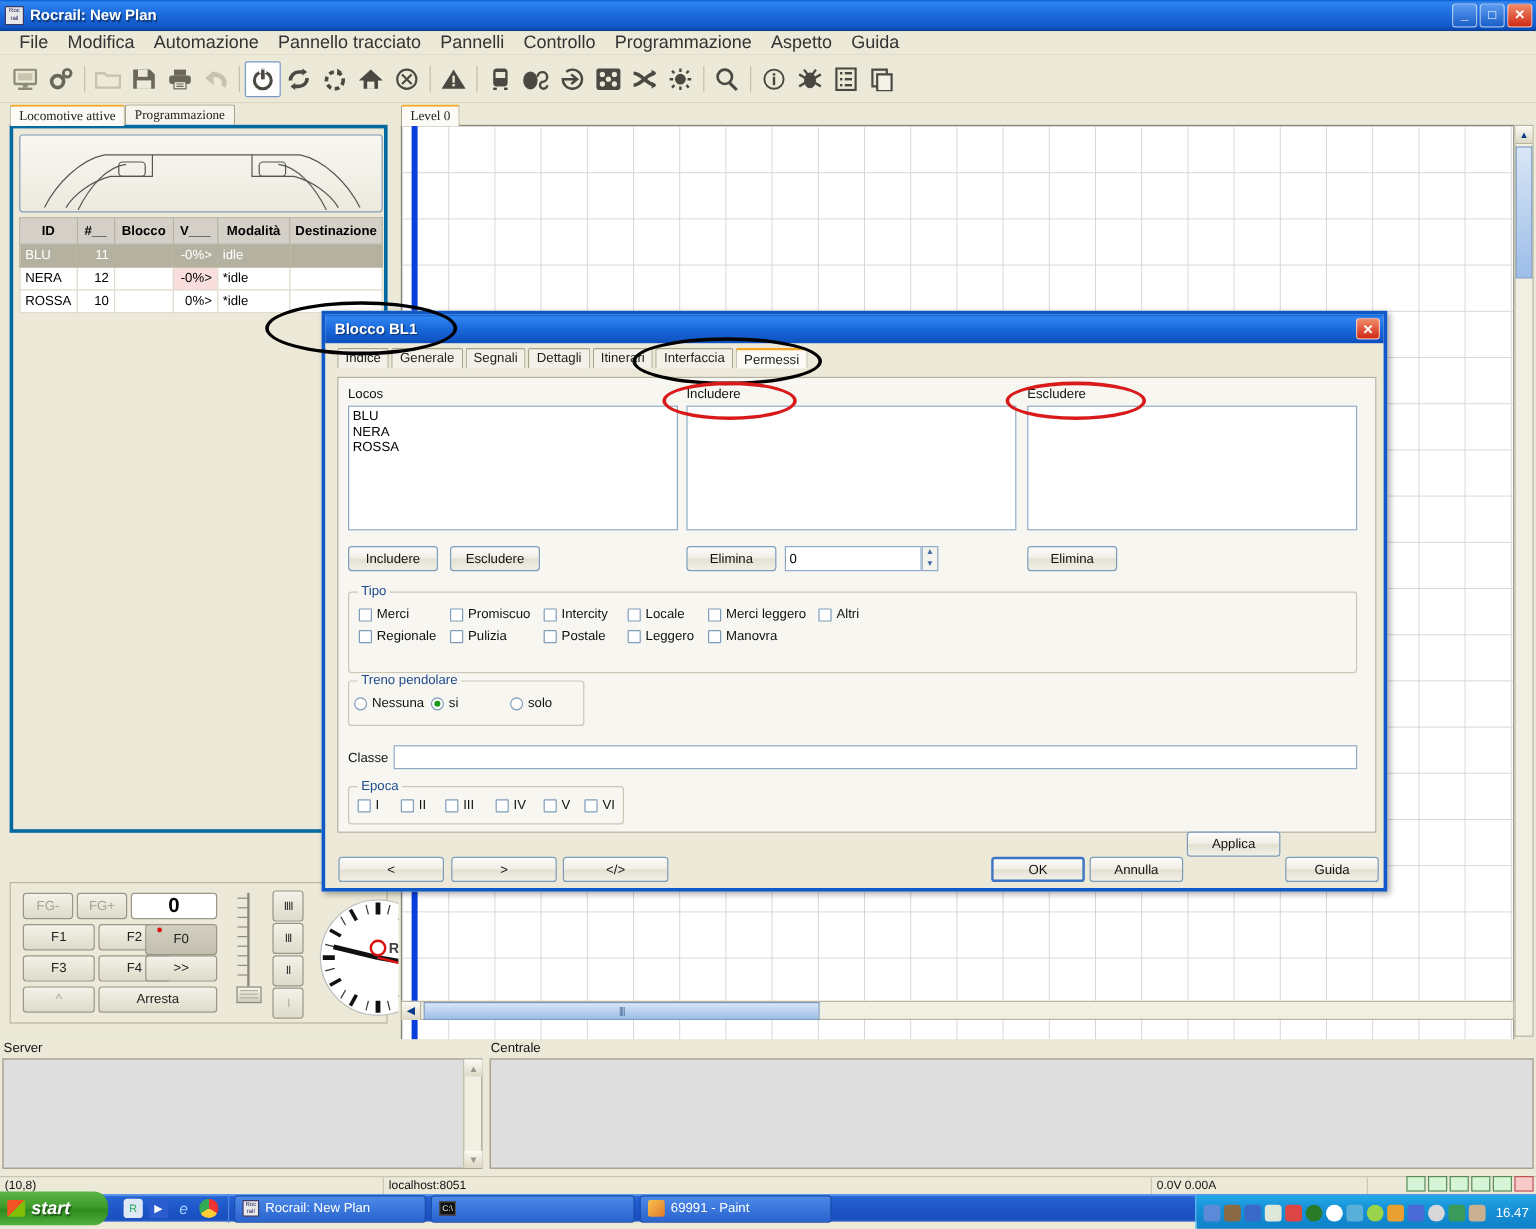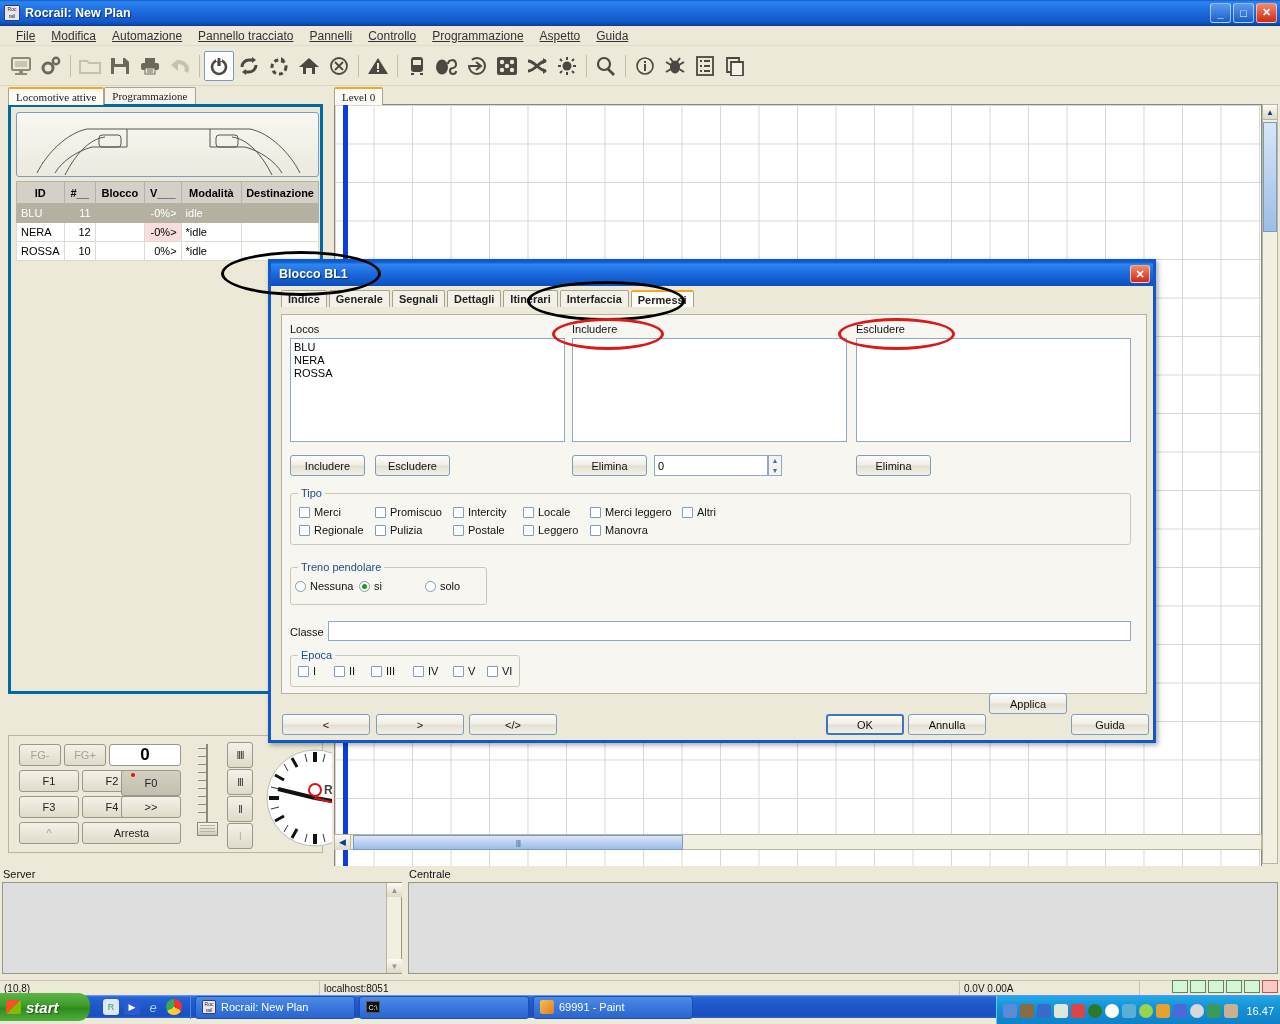--- a/index.html
+++ b/index.html
@@ -41,21 +41,21 @@
     background: linear-gradient(to bottom, #5a9bf0, #1a5fc8);
   }
   .tb-btn.close { background: linear-gradient(to bottom, #f08a6a, #cf2a14); }
 
   
   .menubar {
     position: absolute; left: 0; top: 26px; width: 1280px; height: 20px;
     background: #ece9d8; display: flex; align-items: center;
     padding-left: 8px; border-bottom: 1px solid #e0ddcc;
   }
-  .menubar span { padding: 0 8px; font-size: 12px; color: #333; text-decoration: underline; }
+  .menubar span { padding: 0 8px; font-size: 15px; color: #333; }
 
   
   .toolbar {
     position: absolute; left: 0; top: 46px; width: 1280px; height: 40px;
     background: #ece9d8; display: flex; align-items: center; padding-left: 6px;
     border-bottom: 1px solid #d9d5c0;
   }
   .ti { width: 30px; height: 30px; display: flex; align-items: center; justify-content: center; }
   .ti svg { display: block; }
   .tsep { width: 1px; height: 22px; background: #c3bfa8; margin: 0 4px; }
@@ -166,21 +166,21 @@
   }
   .dlg-title {
     height:24px; background: linear-gradient(to bottom,#0a5ed7 0%,#2f84ef 10%,#1a69dd 50%,#0d4fbd 100%);
     display:flex; align-items:center; padding-left:8px;
   }
   .dlg-title .t { color:#fff; font-weight:bold; font-size:12.5px; flex:1; text-shadow:1px 1px 1px rgba(0,0,0,.5);}
   .dlg-close { width:20px;height:18px;margin-right:3px;border-radius:3px;
      border:1px solid rgba(255,255,255,.6);
      background: linear-gradient(to bottom,#f08a6a,#cf2a14);
      color:#fff;font-size:11px;font-weight:bold;display:flex;align-items:center;justify-content:center;}
-  .dlg-tabs { display:flex; align-items:flex-end; height:21px; padding-left:10px; padding-top:6px;font-weight:bold; }
+  .dlg-tabs { display:flex; align-items:flex-end; height:21px; padding-left:10px; padding-top:6px; }
   .dtab { height:17px; padding:0 6px; font-size:11px; line-height:16px;
      background:#f3f1e7; border:1px solid #a8a48c; border-bottom:none; margin-right:2px;
      border-radius:2px 2px 0 0; color:#222;}
   .dtab.active { border-top:2px solid #f5a623; background:#fbfaf4; }
   .dlg-body { position:absolute; left:10px; top:52px; width:866px; height:380px;
      background:#f7f6f1; border:1px solid #b5b1a0; }
   .lbl { position:absolute; font-size:11px; color:#111; }
   .listbox { position:absolute; background:#fff; border:1px solid #8faac7; }
   .listbox .item { padding:0 3px; font-size:11px; line-height:13px; color:#000; }
   .btn {
@@ -679,21 +679,21 @@
       <div class="btn" style="left:8px;top:140px;width:75px">Includere</div>
       <div class="btn" style="left:93px;top:140px;width:75px">Escludere</div>
       <div class="btn" style="left:290px;top:140px;width:75px">Elimina</div>
       <div class="txtin" style="left:372px;top:140px;width:114px;height:21px">0</div>
       <div class="spin" style="left:486px;top:140px">
         <div>▲</div>
         <div>▼</div>
       </div>
       <div class="btn" style="left:574px;top:140px;width:75px">Elimina</div>
 
-      <div class="group" style="left:8px;top:178px;width:841px;height:52px">
+      <div class="group" style="left:8px;top:178px;width:841px;height:68px">
         <span class="gl">Tipo</span>
         <div class="cb" style="left:8px;top:12px">
             <i></i>
             <span>Merci</span>
           </div>
         <div class="cb" style="left:84px;top:12px">
             <i></i>
             <span>Promiscuo</span>
           </div>
         <div class="cb" style="left:162px;top:12px">

